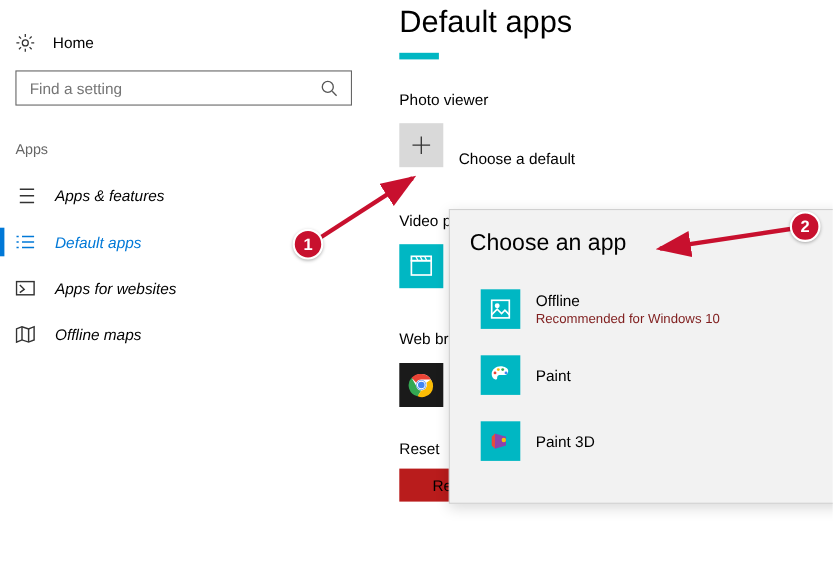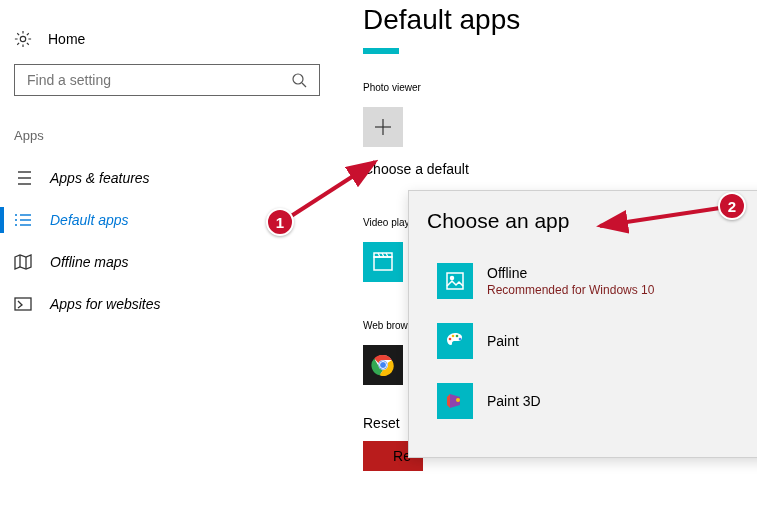--- a/index.html
+++ b/index.html
@@ -100,29 +100,28 @@
       font-weight: 300;
       margin-top: 4px;
     }
     .accent-bar {
       width: 36px;
       height: 6px;
       background: #00b7c3;
       margin-top: 12px;
     }
     .setting-label {
-      font-size: 10px;
+      font-size: 14px;
       margin-top: 28px;
     }
     .default-tile-row {
       display: flex;
-      align-items: flex-start;
+      align-items: flex-end;
       gap: 14px;
       margin-top: 14px;
-      flex-direction: column;
     }
     .plus-tile {
       width: 40px;
       height: 40px;
       background: #d9d9d9;
       display: flex;
       align-items: center;
       justify-content: center;
       font-size: 22px;
       font-weight: 300;
@@ -278,36 +277,36 @@
         <line x1="1" y1="14" x2="3" y2="14"></line>
           <line x1="6" y1="14" x2="17" y2="14"></line>
       </svg>
     </span>
     <span>Default apps</span>
   </div>
 
   <div class="nav-item">
     <span class="nav-icon">
       <svg viewBox="0 0 18 18" fill="none" stroke="#333" stroke-width="1.3">
+        <rect x="1" y="3" width="16" height="12"></rect>
+        <polyline points="4,6 8,10 4,13" fill="none"></polyline>
+      </svg>
+    </span>
+    <span>Apps for websites</span>
+  </div>
+
+  <div class="nav-item">
+    <span class="nav-icon">
+      <svg viewBox="0 0 18 18" fill="none" stroke="#333" stroke-width="1.3">
         <path d="M1 4l5-2 6 2 5-2v12l-5 2-6-2-5 2z"></path>
         <line x1="6" y1="2" x2="6" y2="14"></line>
         <line x1="12" y1="4" x2="12" y2="16"></line>
       </svg>
     </span>
     <span>Offline maps</span>
-  </div>
-
-  <div class="nav-item">
-    <span class="nav-icon">
-      <svg viewBox="0 0 18 18" fill="none" stroke="#333" stroke-width="1.3">
-        <rect x="1" y="3" width="16" height="12"></rect>
-        <polyline points="4,6 8,10 4,13" fill="none"></polyline>
-      </svg>
-    </span>
-    <span>Apps for websites</span>
   </div>
 </div>
 
 <div class="main">
   <div class="page-title">Default apps</div>
   <div class="accent-bar"></div>
 
   <div class="setting-label">Photo viewer</div>
   <div class="default-tile-row">
     <div class="plus-tile">

